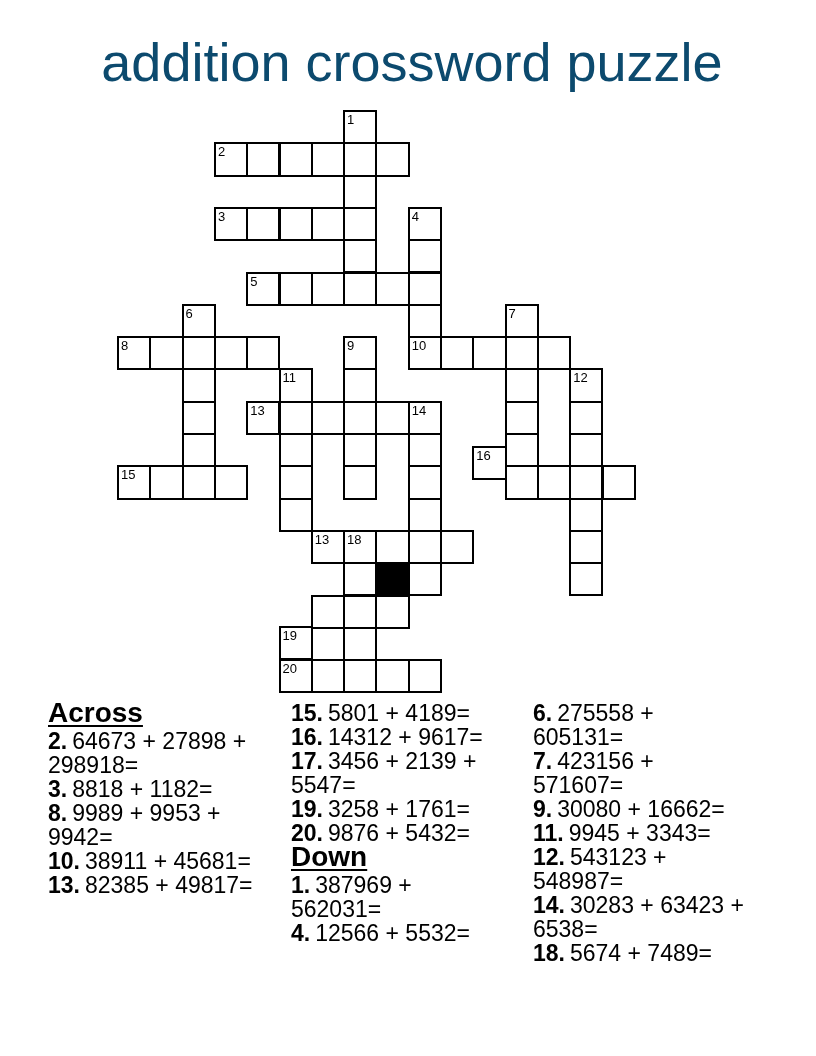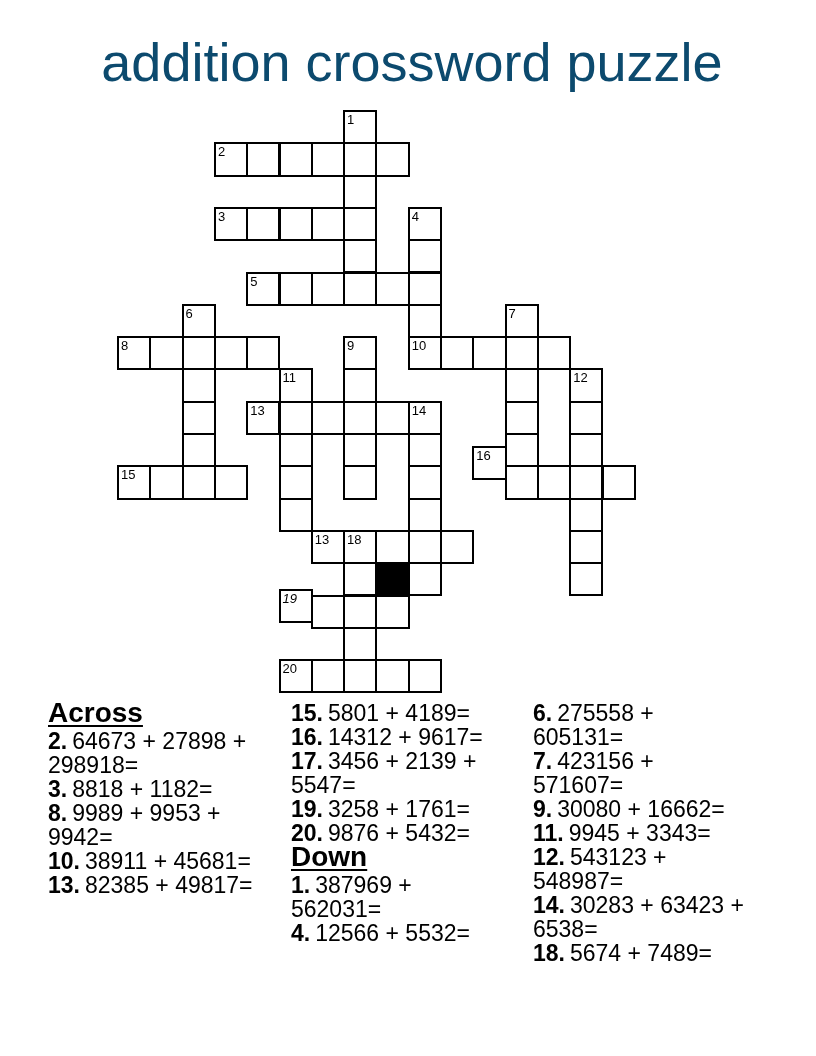--- a/index.html
+++ b/index.html
@@ -207,21 +207,21 @@
       </div>
       <div class="cell" style="left: 343.1px; top: 529.9px;">
         <span class="cnum">18</span>
       </div>
       <div class="cell" style="left: 375.4px; top: 529.9px;"></div>
       <div class="cell" style="left: 440px; top: 529.9px;"></div>
       <div class="cell" style="left: 343.1px; top: 562.2px;"></div>
       <div class="cell" style="left: 343.1px; top: 594.5px;"></div>
       <div class="cell" style="left: 343.1px; top: 626.8px;"></div>
       <div class="cell" style="left: 343.1px; top: 659.1px;"></div>
-      <div class="cell" style="left: 278.5px; top: 589px; font-style: italic;">
+      <div class="cell" style="left: 278.5px; top: 626px;">
         <span class="cnum">19</span>
       </div>
       <div class="cell" style="left: 310.8px; top: 594.5px;"></div>
       <div class="cell" style="left: 375.4px; top: 594.5px;"></div>
       <div class="cell" style="left: 278.5px; top: 659.1px;">
         <span class="cnum">20</span>
       </div>
       <div class="cell" style="left: 310.8px; top: 659.1px;"></div>
       <div class="cell" style="left: 375.4px; top: 659.1px;"></div>
       <div class="cell" style="left: 407.7px; top: 659.1px;"></div>

